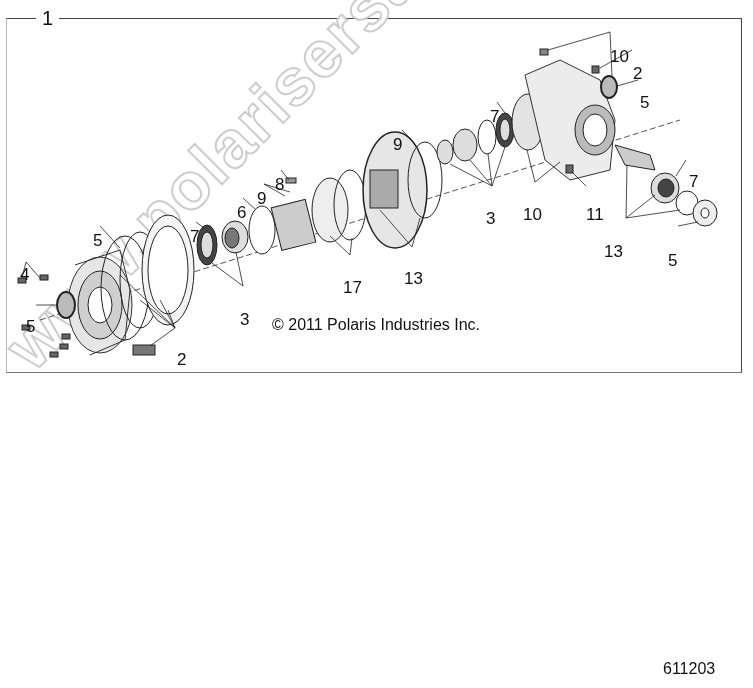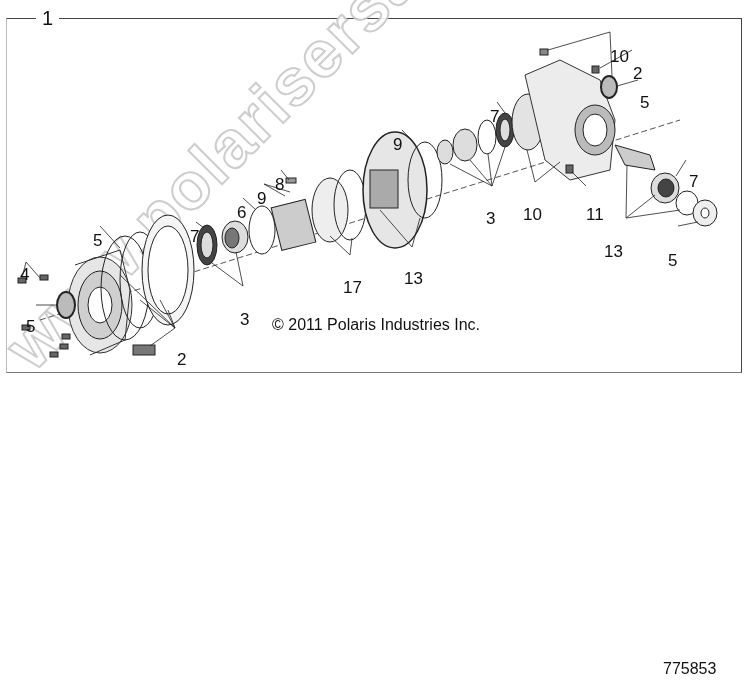--- a/index.html
+++ b/index.html
@@ -153,13 +153,13 @@
 <div class="callout" style="left:523px;top:182px">10</div>
 <div class="callout" style="left:586px;top:182px">11</div>
 <div class="callout" style="left:610px;top:24px">10</div>
 <div class="callout" style="left:633px;top:41px">2</div>
 <div class="callout" style="left:640px;top:70px">5</div>
 <div class="callout" style="left:689px;top:149px">7</div>
 <div class="callout" style="left:604px;top:219px">13</div>
 <div class="callout" style="left:668px;top:228px">5</div>
 
 <div class="copyright">© 2011 Polaris Industries Inc.</div>
-<div class="part-id">775853</div>
+<div class="part-id">611203</div>
 
 </body></html>

